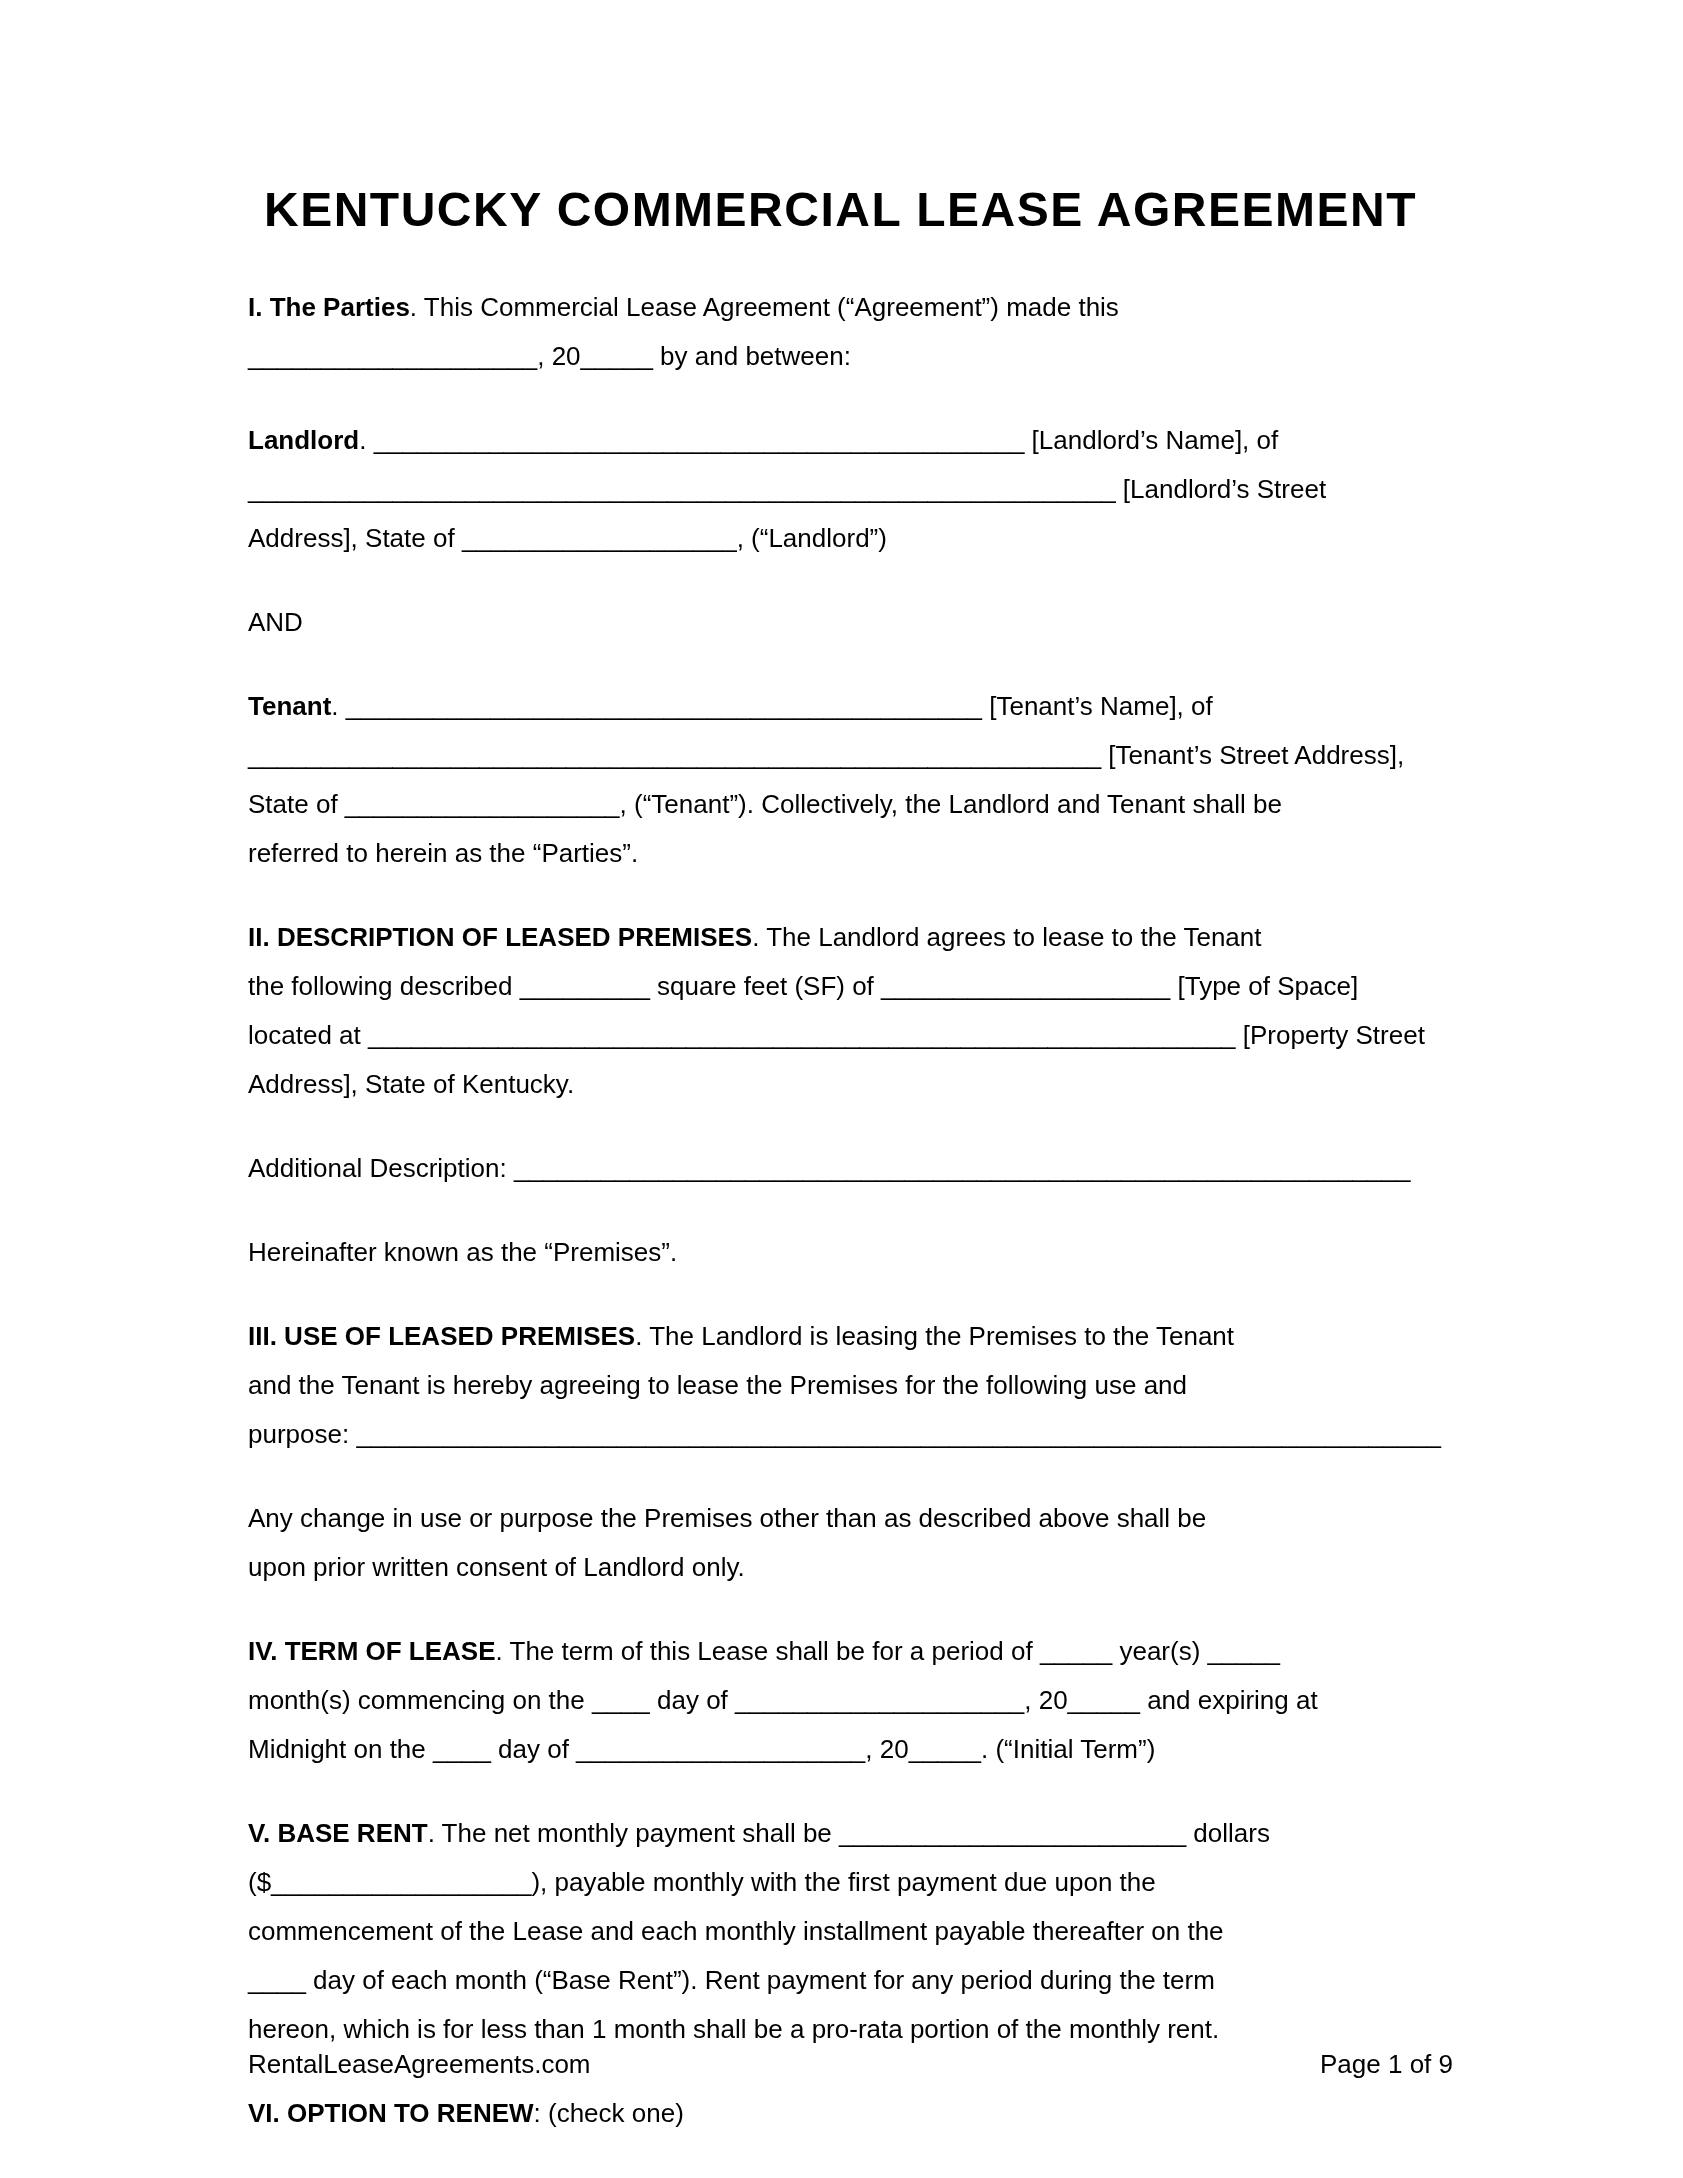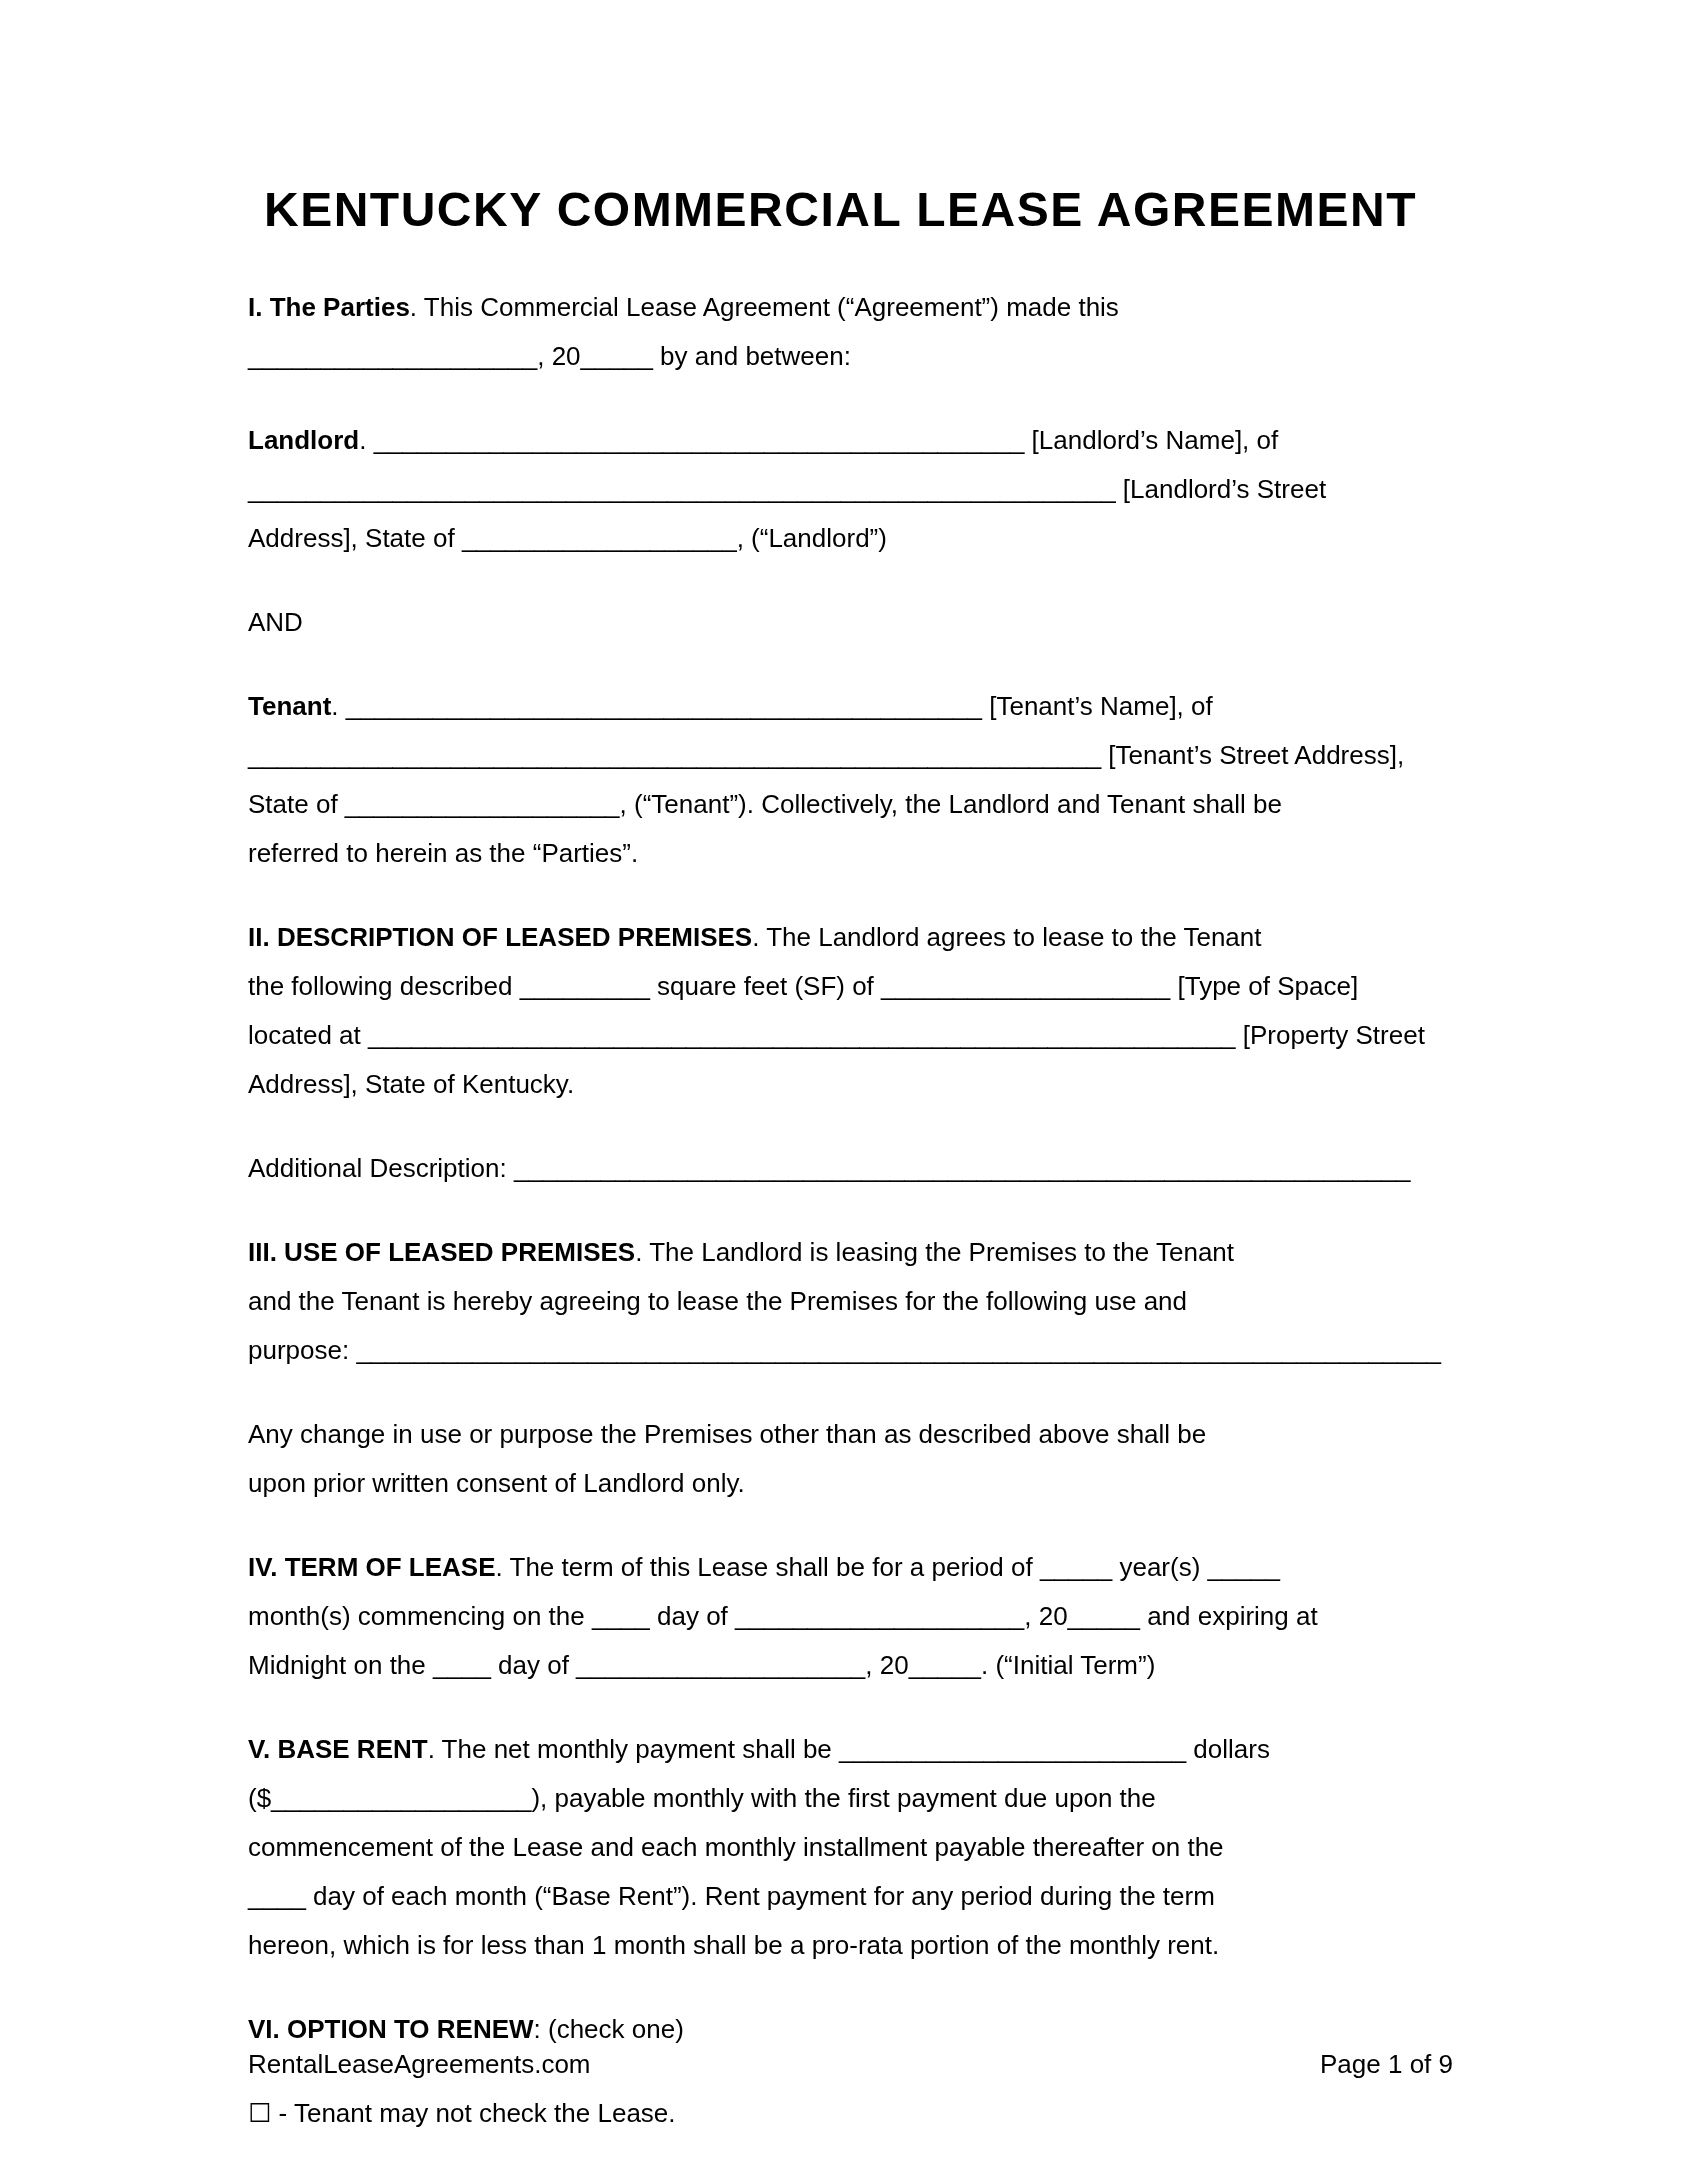--- a/index.html
+++ b/index.html
@@ -84,20 +84,21 @@
 referred to herein as the “Parties”.</span></p>
 
 
     <p><span class="b">II. DESCRIPTION OF LEASED PREMISES</span><span>. The Landlord agrees to lease to the Tenant
 the following described _________ square feet (SF) of ____________________ [Type of Space]
 located at ____________________________________________________________ [Property Street
 Address], State of Kentucky.</span></p>
 
     <p><span>Additional Description: ______________________________________________________________</span></p>
 
+    <p><span>Hereinafter known as the “Premises”.</span></p>
 
     <p><span class="b">III. USE OF LEASED PREMISES</span><span>. The Landlord is leasing the Premises to the Tenant
 and the Tenant is hereby agreeing to lease the Premises for the following use and
 purpose: ___________________________________________________________________________</span></p>
 
     <p><span>Any change in use or purpose the Premises other than as described above shall be
 upon prior written consent of Landlord only.</span></p>
 
     <p><span class="b">IV. TERM OF LEASE</span><span>. The term of this Lease shall be for a period of _____ year(s) _____
 month(s) commencing on the ____ day of ____________________, 20_____ and expiring at

